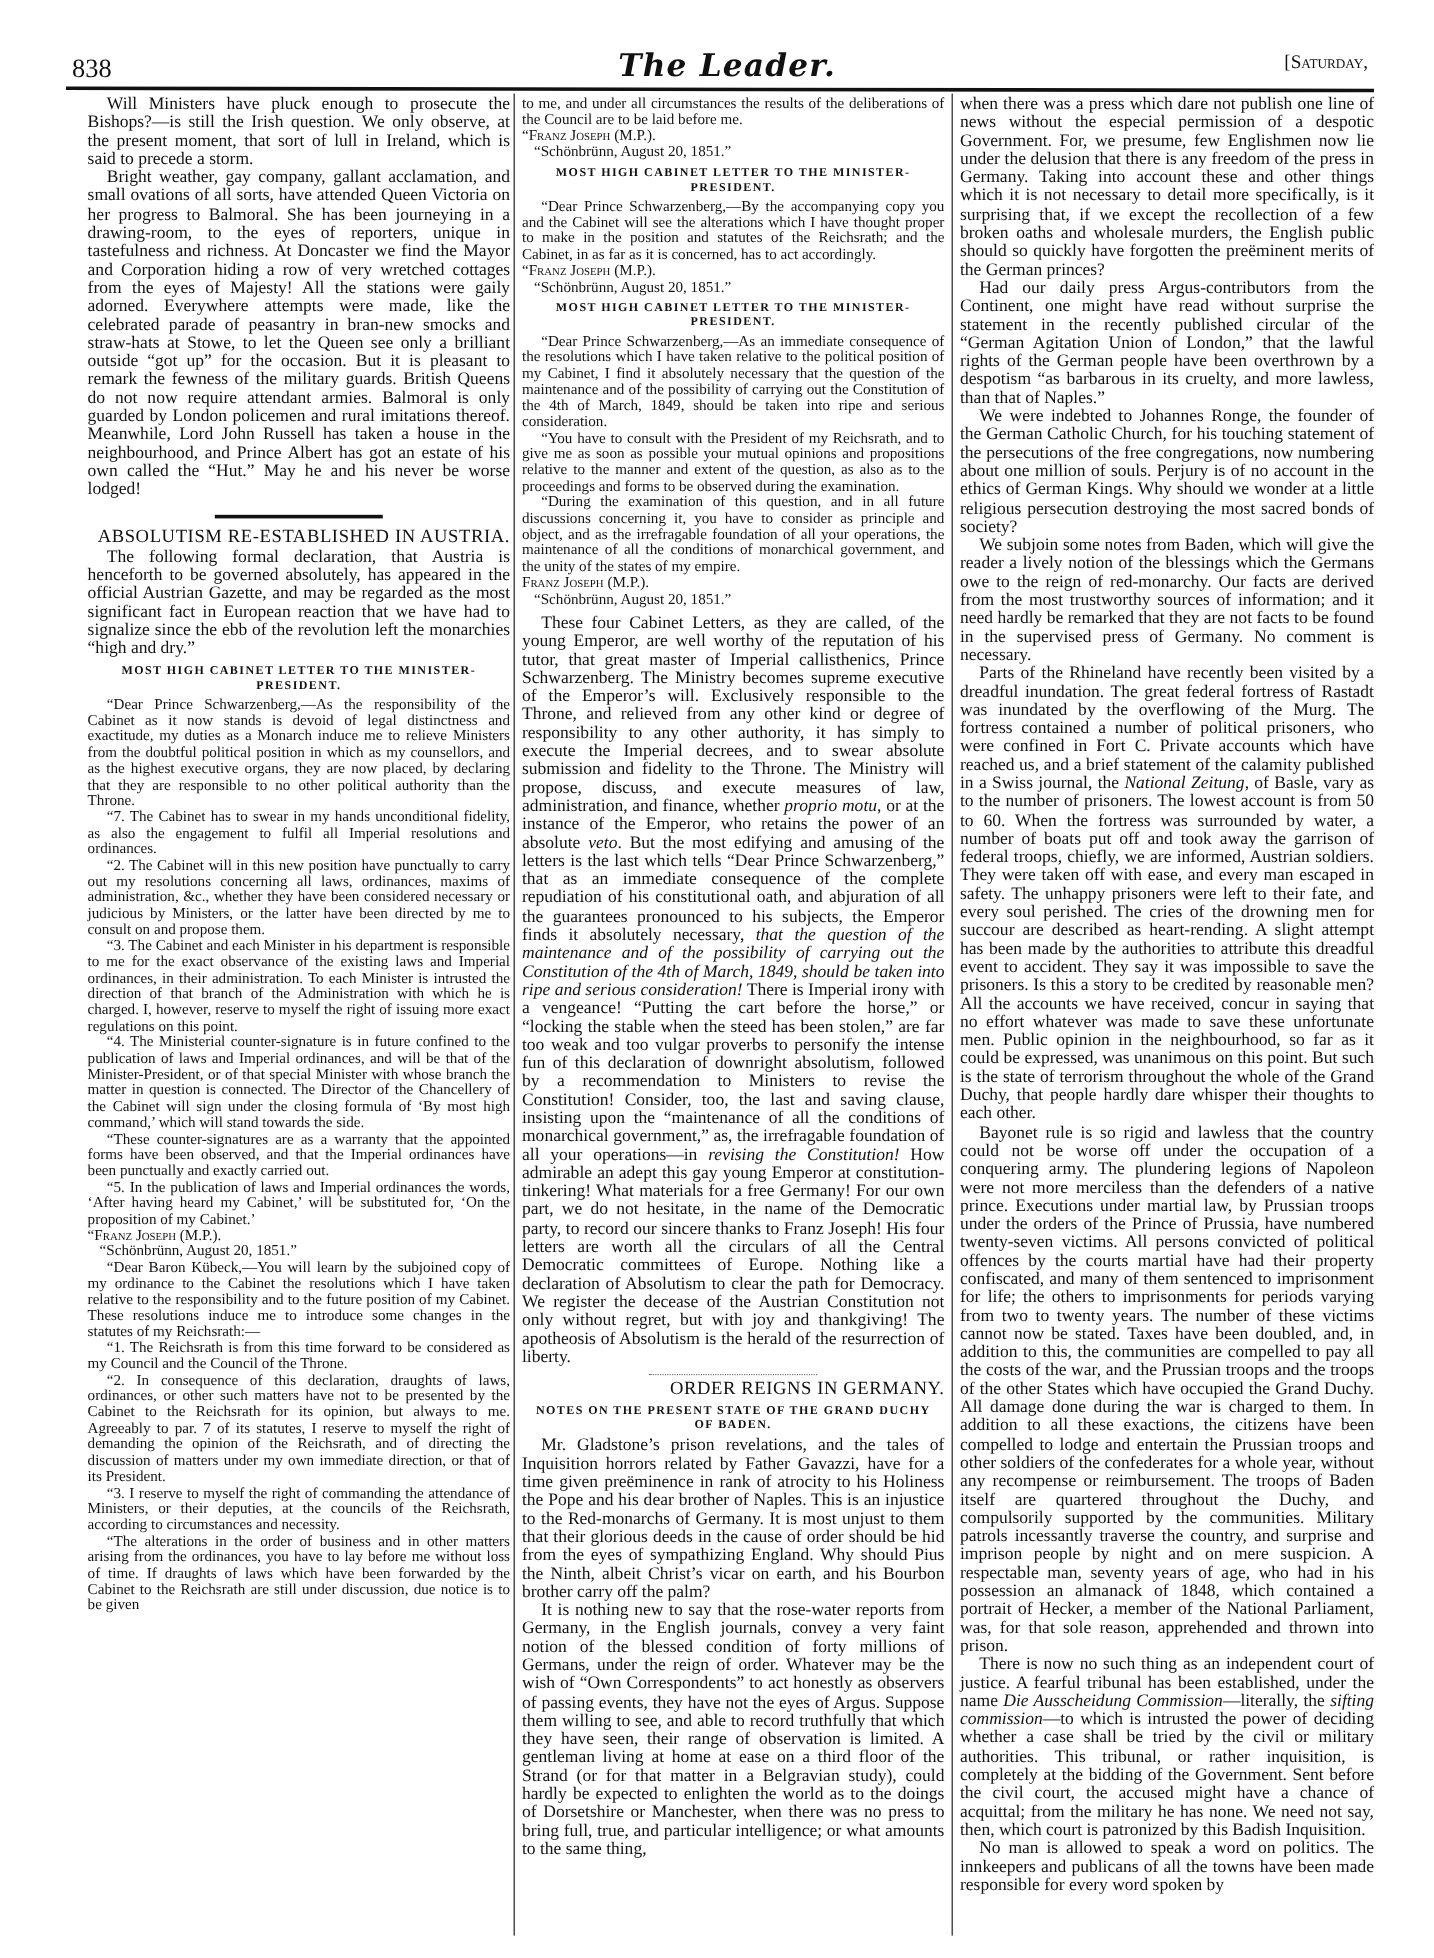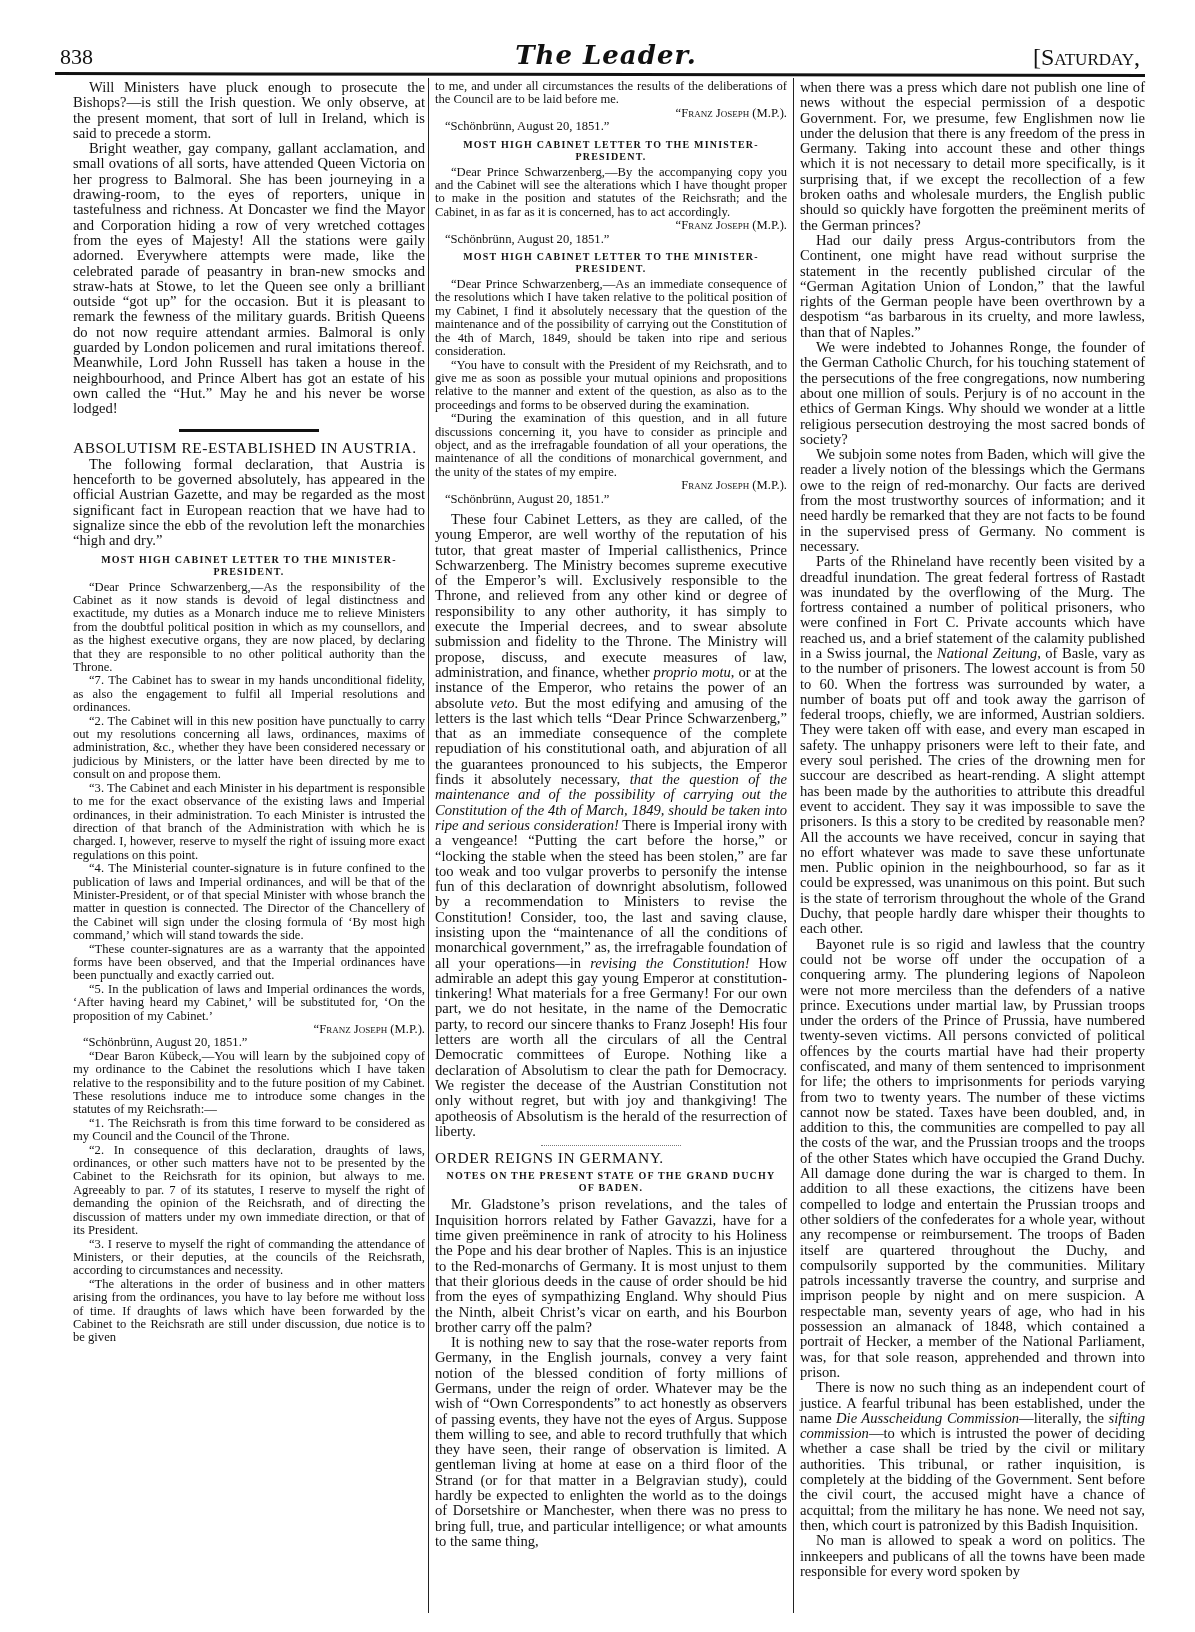--- a/index.html
+++ b/index.html
@@ -1,34 +1,34 @@
 <!DOCTYPE html>
 <html><head>
 <meta charset="utf-8">
 <style>
   html, body { margin: 0; padding: 0; background: #ffffff; }
   body { width: 1195px; height: 1632px; position: relative; overflow: hidden; color: #111; font-family: "DejaVu Serif", "Liberation Serif", serif; }
   .masthead { position: absolute; top: 40px; left: 60px; width: 1080px; height: 30px; }
   .page-num { position: absolute; left: 0; top: 4px; font-family: "Liberation Serif", serif; font-size: 22px; }
   .paper-title { position: absolute; left: 12px; right: 0; text-align: center; top: 0; font-family: "DejaVu Serif", serif; font-weight: bold; font-size: 26px; letter-spacing: 1px; font-style: italic; }
-  .paper-day { position: absolute; right: 0; top: 4px; font-family: "Liberation Serif", serif; font-size: 24px; font-variant: small-caps; }
+  .paper-day { position: absolute; right: 0; top: 4px; font-family: "Liberation Serif", serif; font-size: 16px; font-variant: small-caps; }
   .top-rule { position: absolute; top: 73px; left: 55px; width: 1090px; height: 3px; background: #111; transform: rotate(0.1deg); }
   .col { position: absolute; top: 80px; width: 352px; font-family: "Liberation Serif", serif; font-size: 14.6px; line-height: 15.3px; text-align: justify; }
   .col-left { left: 73px; }
   .col-mid { left: 435px; }
   .col-right { left: 800px; width: 345px; }
   .vrule { position: absolute; top: 78px; width: 1px; background: #222; height: 1535px; }
   .vrule1 { left: 428px; }
   .vrule2 { left: 793px; }
   p { margin: 0; text-indent: 16px; }
   p.noindent { text-indent: 0; }
   .small { font-size: 12.6px; line-height: 13.4px; }
-  .head { text-align: left; font-size: 15.5px; letter-spacing: 0.5px; margin: 4px 0 2px 0; text-indent: 0; }
+  .head { text-align: right; font-size: 15.5px; letter-spacing: 0.5px; margin: 4px 0 2px 0; text-indent: 0; }
   .subhead { text-align: center; font-size: 10px; letter-spacing: 1.2px; font-weight: bold; margin: 5px 8px 3px 8px; text-indent: 0; line-height: 12px; }
-  .sig { text-align: right; font-variant: small-caps; text-indent: 0; }
+  .sig { text-align: left; font-variant: small-caps; text-indent: 0; }
   .dateline { text-indent: 10px; }
   .rule-short { width: 140px; height: 3px; background: #111; margin: 12px auto 8px auto; }
   .rule-dots { width: 140px; border-top: 1px dotted #777; margin: 6px auto 4px auto; }
   i { font-style: italic; }
 </style>
 </head>
 <body>
 
 <div class="masthead">
   <span class="page-num">838</span>

